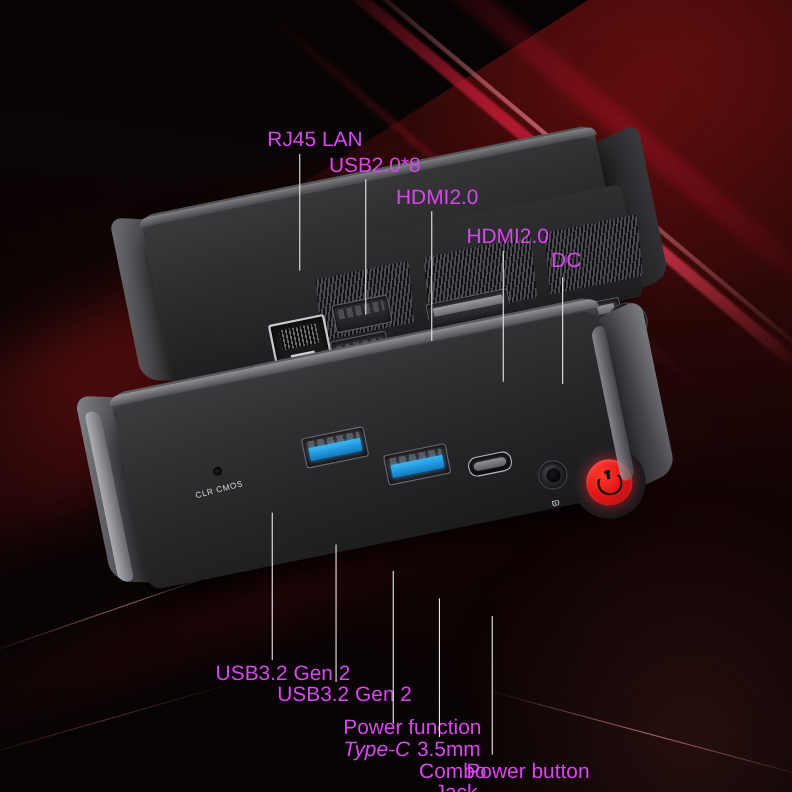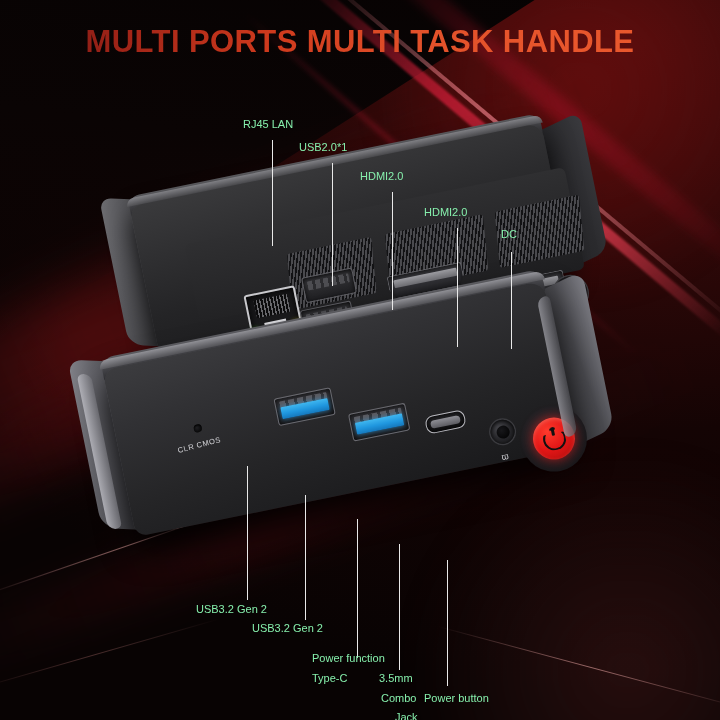--- a/index.html
+++ b/index.html
@@ -54,21 +54,21 @@
   
   .title{position:absolute;left:0;right:0;top:26px;text-align:center;
     font-size:31px;font-weight:bold;letter-spacing:.4px;line-height:1;
     background:linear-gradient(90deg,#6d1616 0%,#9e2317 16%,#cf3a1d 38%,#e2512a 58%,#e8562c 78%,#ea5a2e 100%);
     -webkit-background-clip:text;background-clip:text;color:transparent;
     -webkit-text-fill-color:transparent;white-space:nowrap;}
   .subtitle{position:absolute;left:0;right:0;top:66px;text-align:center;
     font-size:12.2px;color:#e9e6e6;letter-spacing:.25px;white-space:nowrap;}
 
   
-  .label{position:absolute;color:#86efac;font-size:11px;white-space:nowrap;line-height:1.1;}
+  .label{position:absolute;color:#d946ef;font-size:19px;white-space:nowrap;line-height:1.1;}
   .lead{position:absolute;width:1.4px;background:#e9e9e9;transform-origin:top center;}
 
   
   .device{position:absolute;}
   
   #rear-unit{left:120px;top:145px;width:470px;height:265px;
     transform:rotate(-11.5deg);}
   .rear-body{position:absolute;left:28px;top:18px;width:420px;height:150px;
     background:linear-gradient(175deg,#3a3a3c 0%,#303032 28%,#242426 62%,#1b1b1d 100%);
     border-radius:12px 14px 10px 10px;
@@ -205,21 +205,20 @@
   <div class="streak streak-b"></div>
   <div class="streak streak-d"></div>
   <div class="band band-1"></div>
   <div class="band band-2"></div>
   <div class="band band-3"></div>
   <div class="glow-br"></div>
   <div class="hairline hair-1"></div>
   <div class="hairline hair-2"></div>
   <div class="hairline hair-3"></div>
 
-  <div class="title">MULTI  PORTS MULTI TASK HANDLE</div>
 
   <div class="device" id="rear-unit">
     <div class="rear-leftface"></div>
     <div class="rear-rightface"></div>
     <div class="rear-top"></div>
     <div class="rear-edge"></div>
     <div class="rear-body">
       <div class="rear-panel">
         <div class="vent vent-1"></div>
         <div class="vent vent-2"></div>
@@ -295,40 +294,40 @@
       </div>
     </div>
     <div class="bevel-l"></div>
     <div class="bevel-r"></div>
   </div>
 
   <div class="lead" style="left:272px;top:140px;height:106px;"></div>
   <div class="label" style="left:243px;top:118px;">RJ45 LAN</div>
 
   <div class="lead" style="left:332px;top:163px;height:123px;"></div>
-  <div class="label" style="left:299px;top:141px;">USB2.0*1</div>
+  <div class="label" style="left:299px;top:141px;">USB2.0*8</div>
 
   <div class="lead" style="left:392px;top:192px;height:118px;"></div>
   <div class="label" style="left:360px;top:170px;">HDMI2.0</div>
 
   <div class="lead" style="left:457px;top:228px;height:119px;"></div>
   <div class="label" style="left:424px;top:206px;">HDMI2.0</div>
 
   <div class="lead" style="left:511px;top:252px;height:97px;"></div>
   <div class="label" style="left:501px;top:228px;">DC</div>
 
   <div class="lead" style="left:247px;top:466px;height:134px;"></div>
   <div class="label" style="left:196px;top:603px;">USB3.2 Gen 2</div>
 
   <div class="lead" style="left:305px;top:495px;height:125px;"></div>
   <div class="label" style="left:252px;top:622px;">USB3.2 Gen 2</div>
 
   <div class="lead" style="left:357px;top:519px;height:139px;"></div>
   <div class="label" style="left:312px;top:652px;">Power function</div>
-  <div class="label" style="left:312px;top:672px;">Type-C</div>
+  <div class="label" style="left:312px;top:672px;font-style:italic;">Type-C</div>
 
   <div class="lead" style="left:399px;top:544px;height:126px;"></div>
   <div class="label" style="left:379px;top:672px;">3.5mm</div>
   <div class="label" style="left:381px;top:692px;text-align:center;">Combo</div>
   <div class="label" style="left:395px;top:711px;">Jack</div>
 
   <div class="lead" style="left:447px;top:560px;height:126px;"></div>
   <div class="label" style="left:424px;top:692px;">Power button</div>
 
 </div>

